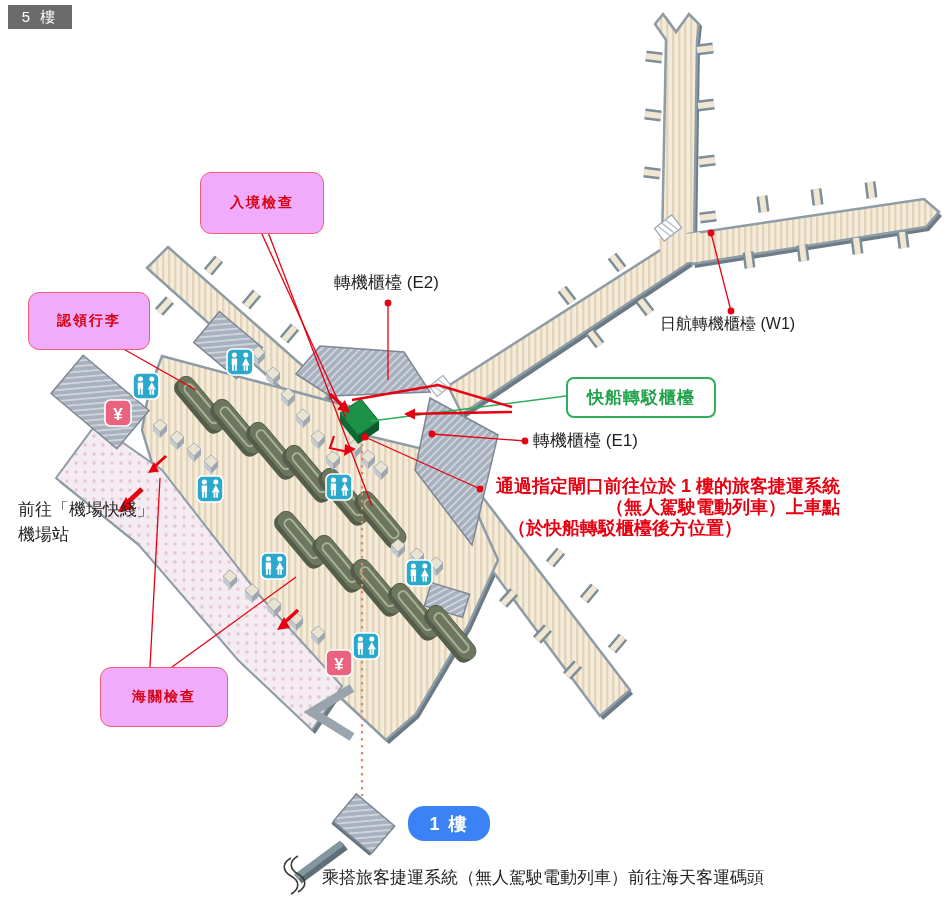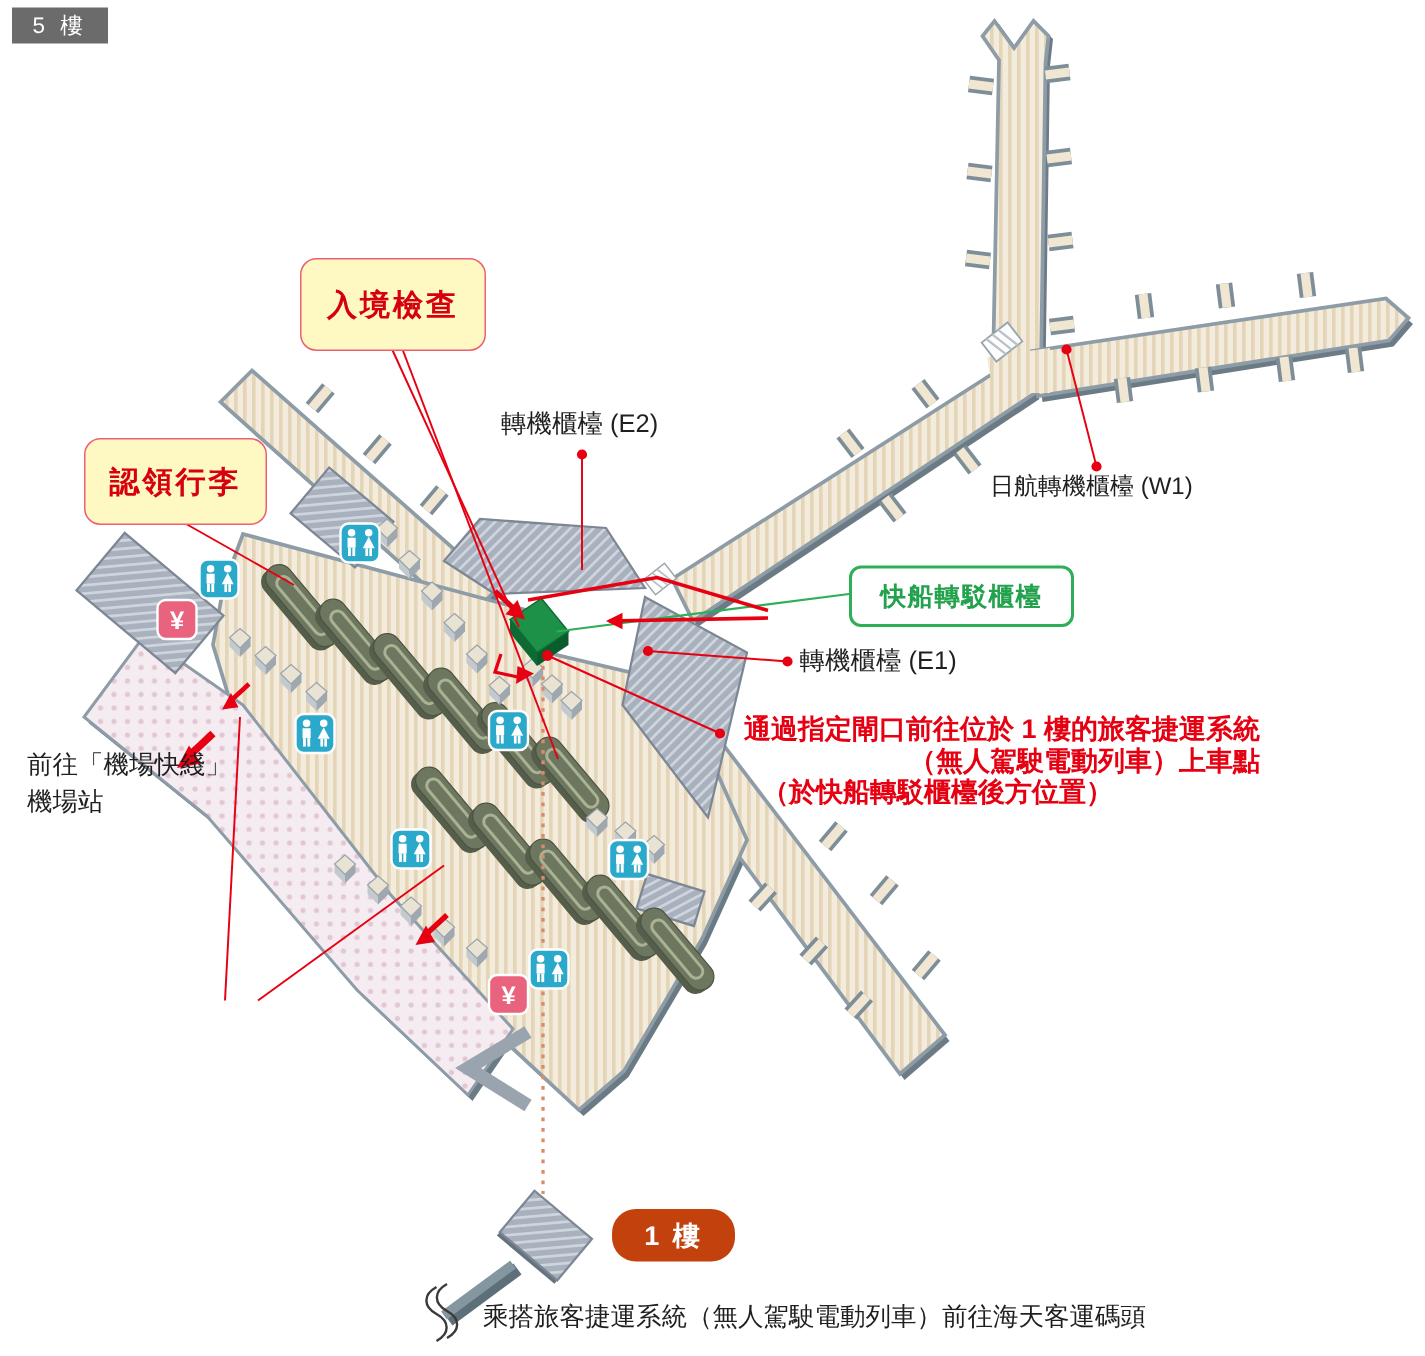--- a/index.html
+++ b/index.html
@@ -1,31 +1,31 @@
 <!DOCTYPE html>
 <html><head>
 <meta charset="utf-8">
 <style>
   html,body{margin:0;padding:0;background:#ffffff;}
   #stage{position:relative;width:950px;height:904px;overflow:hidden;background:#fff;
          font-family:"Liberation Sans","DejaVu Sans",sans-serif;}
   #map{position:absolute;left:0;top:0;z-index:1;}
   .ovl{position:absolute;z-index:3;}
   .redbox{display:flex;align-items:center;justify-content:center;
-          background:#fef9c3;border:1.6px solid #ee5f72;border-radius:11px;
-          color:#d7000f;font-weight:bold;font-size:20px;letter-spacing:2px;}
+          background:#f0abfc;border:1.6px solid #ee5f72;border-radius:11px;
+          color:#d7000f;font-weight:bold;font-size:14px;letter-spacing:2px;}
   .greenbox{display:flex;align-items:center;justify-content:center;
           background:#fff;border:2px solid #2fae58;border-radius:8px;
           color:#23a24d;font-weight:bold;font-size:17px;letter-spacing:1px;}
   .blacklabel{color:#1f1f1f;font-size:17px;white-space:nowrap;}
   .rednote{color:#e60012;font-weight:bold;font-size:18px;line-height:21px;white-space:nowrap;}
   .badge-dark{display:flex;align-items:center;justify-content:center;
           background:#6b6b6b;color:#fff;font-size:15px;letter-spacing:3px;}
   .badge-red{display:flex;align-items:center;justify-content:center;
-          background:#c2410c;color:#fff;font-weight:bold;font-size:18px;
+          background:#3b82f6;color:#fff;font-weight:bold;font-size:18px;
           border-radius:16px;letter-spacing:2px;}
 </style>
 </head>
 <body>
 
 <div id="stage">
 
 <svg id="map" width="950" height="904" viewBox="0 0 950 904">
   <defs>
     <pattern id="stripes" patternUnits="userSpaceOnUse" width="6" height="6">
@@ -240,22 +240,23 @@
     <use href="#wc" transform="translate(419,573)"></use>
     <use href="#yen" transform="translate(118,413)"></use>
     <use href="#yen" transform="translate(339,663)"></use>
   </g>
 </svg>
 
 <div class="ovl badge-dark" style="left:8px;top:5px;width:64px;height:24px;">5 樓</div>
 
 <div class="ovl redbox" style="left:200px;top:172px;width:122px;height:60px;">入境檢查</div>
 
-<div class="ovl redbox" style="left:28px;top:292px;width:120px;height:56px;margin-left:28px;">認領行李</div>
-
+<div class="ovl redbox" style="left:28px;top:292px;width:120px;height:56px;">認領行李</div>
+
+<div class="ovl redbox" style="left:100px;top:667px;width:126px;height:58px;">海關檢查</div>
 
 <div class="ovl greenbox" style="left:566px;top:377px;width:146px;height:37px;text-align:right;">快船轉駁櫃檯</div>
 
 <div class="ovl blacklabel" style="left:334px;top:271px;">轉機櫃檯 (E2)</div>
 
 <div class="ovl blacklabel" style="left:533px;top:429px;text-align:right;">轉機櫃檯 (E1)</div>
 
 <div class="ovl blacklabel" style="left:660px;top:314px;font-size:16px;">日航轉機櫃檯 (W1)</div>
 
 <div class="ovl blacklabel" style="left:18px;top:497px;line-height:25px;">

